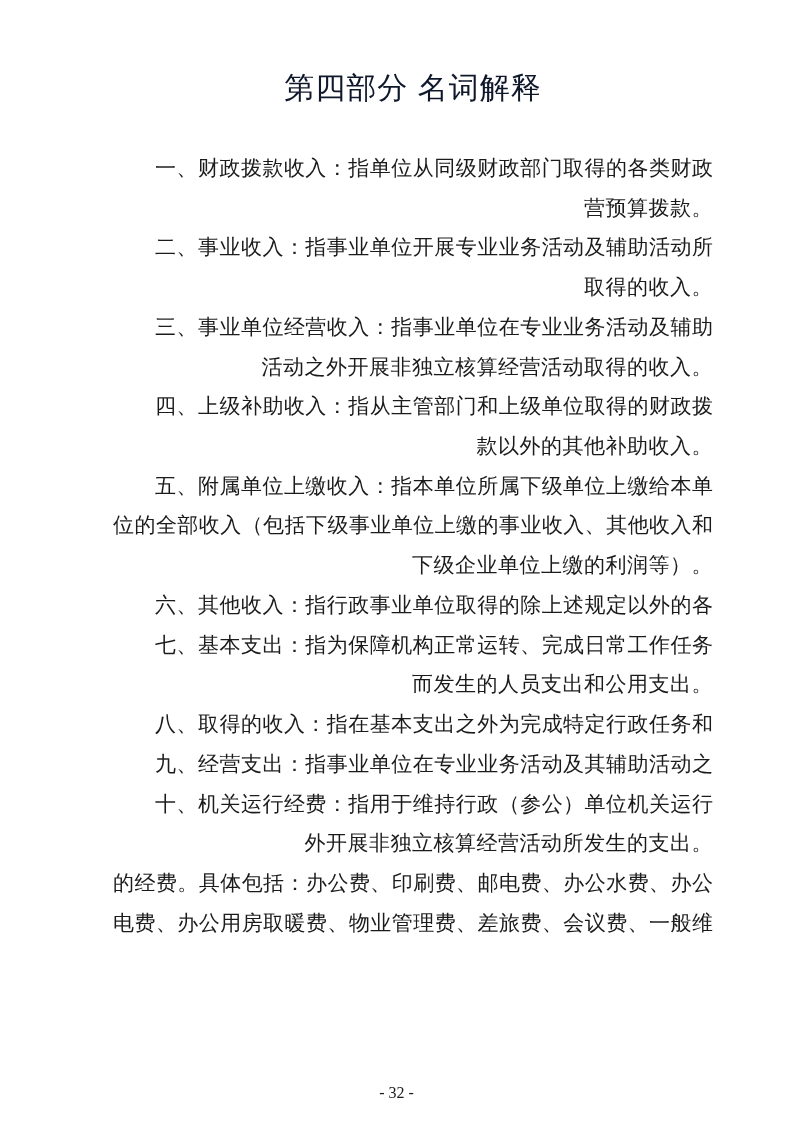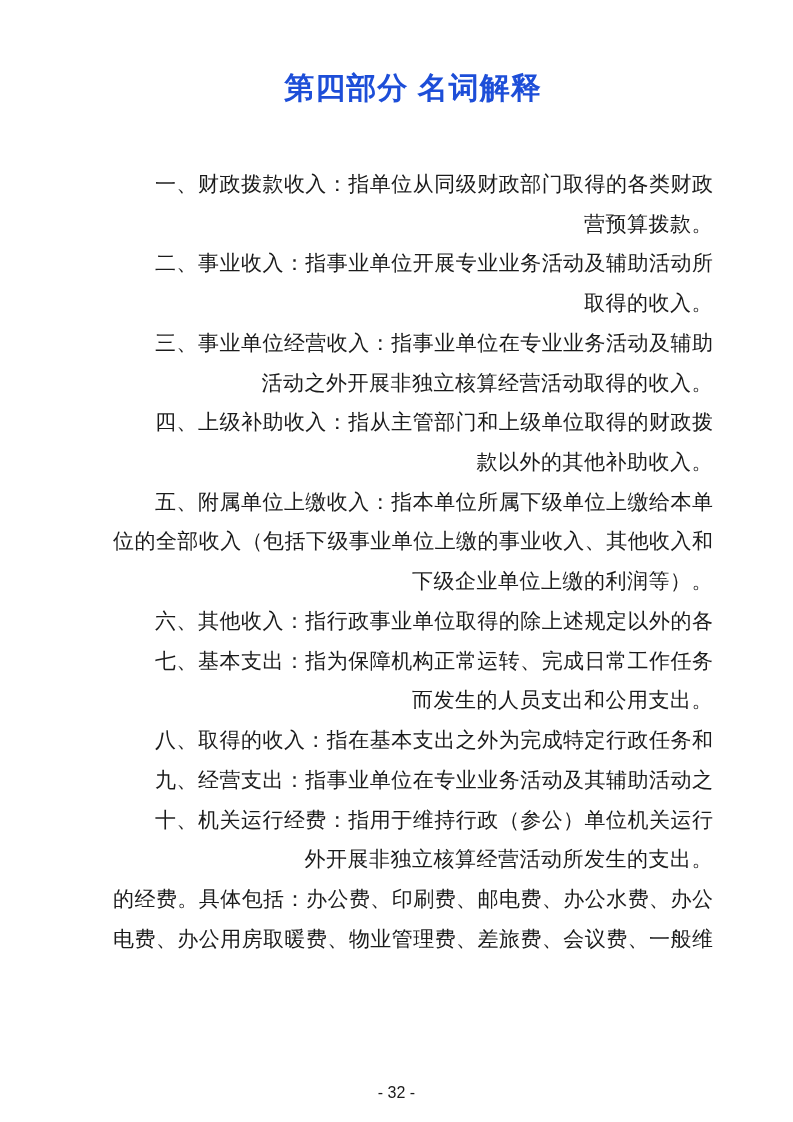--- a/index.html
+++ b/index.html
@@ -16,34 +16,33 @@
     font-family: "Liberation Serif", serif;
   }
   .title {
     position: absolute;
     top: 70px;
     left: 113px;
     width: 600px;
     margin: 0;
     text-align: center;
     font-family: "Liberation Sans", sans-serif;
-    font-weight: 700;
+    font-weight: 400;
     font-size: 30px;
     line-height: 36px;
-    color: #1d4ed8;
+    color: #0f172a;
     letter-spacing: 1px;
   }
   .body-text {
     position: absolute;
     top: 149px;
     left: 113px;
     width: 600px;
     color: #1b1b1b;
     font-size: 21px;
-    margin-top: 16px;
   }
   .line {
     height: 39.72px;
     line-height: 39.72px;
     letter-spacing: 0.5px;
     white-space: nowrap;
     text-align: right;
   }
   .line.justify {
     white-space: normal;
@@ -55,21 +54,21 @@
   }
   .line.indent {
     padding-left: 42px;
   }
   .footer {
     position: absolute;
     top: 1083px;
     left: 0;
     width: 793px;
     text-align: center;
-    font-family: Liberation Sans, sans-serif;
+    font-family: Liberation Serif, serif;
     font-size: 16px;
     line-height: 20px;
     color: #1b1b1b;
   }
 </style>
 </head>
 <body>
 
 <div class="page">
   <h1 class="title">第四部分 名词解释</h1>

